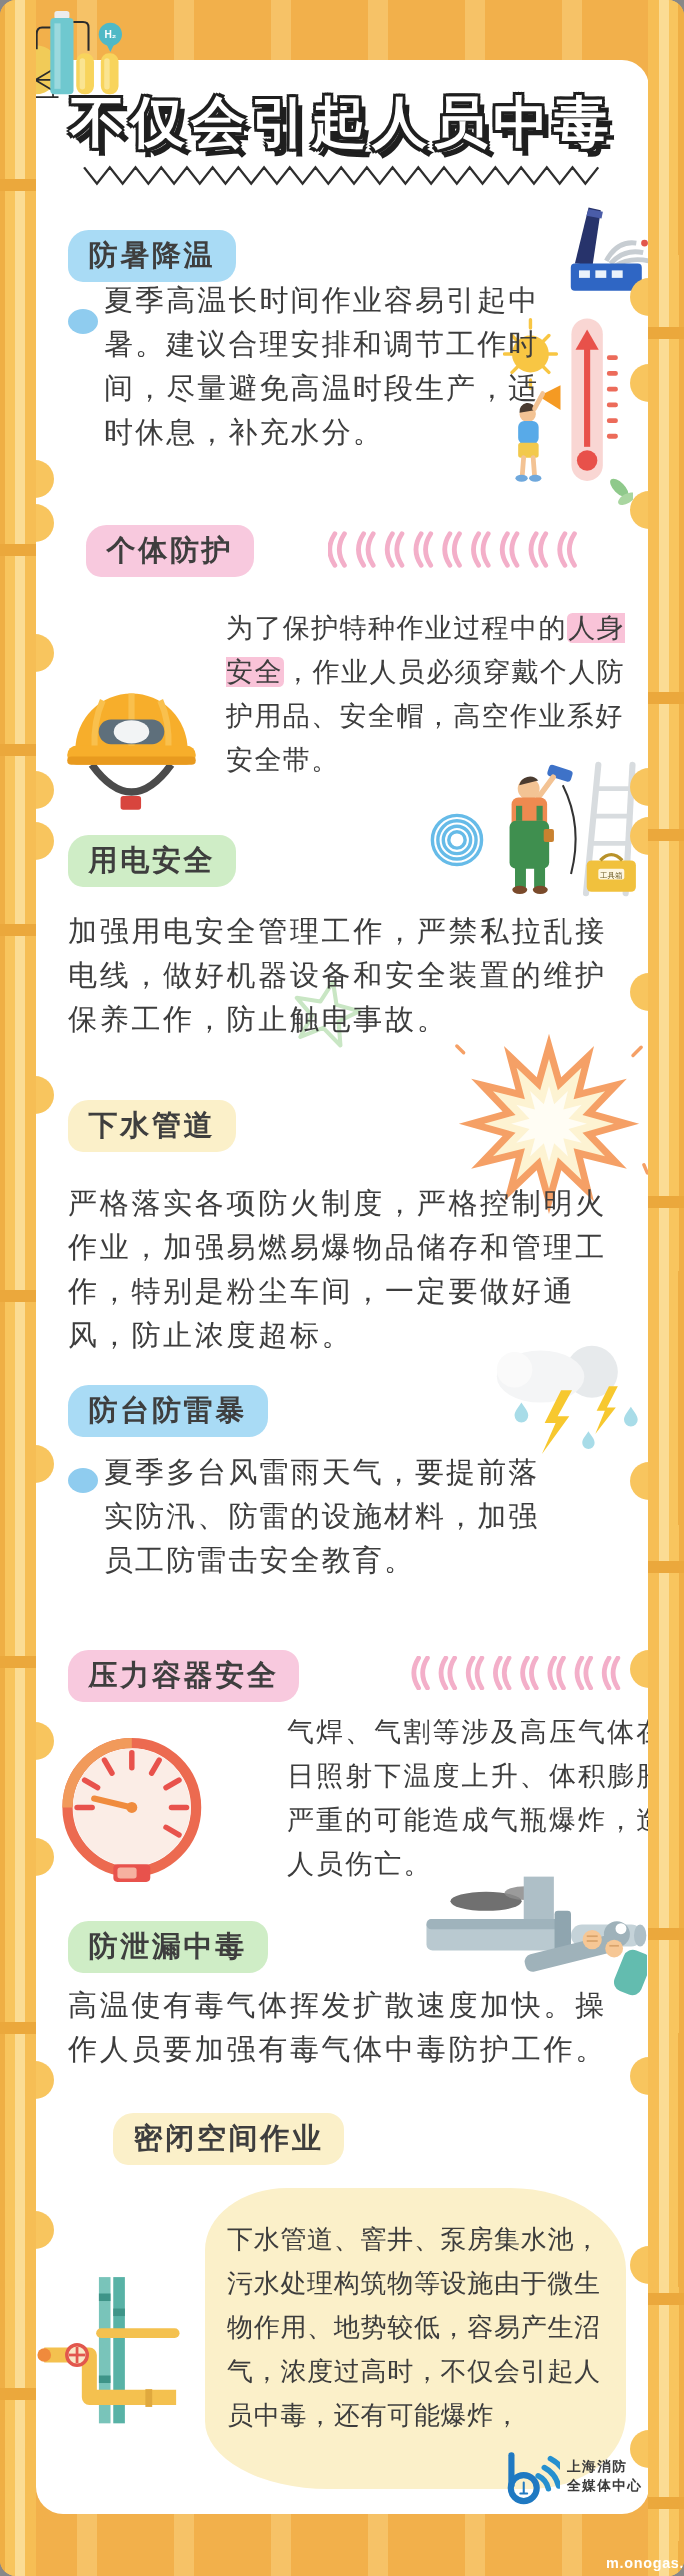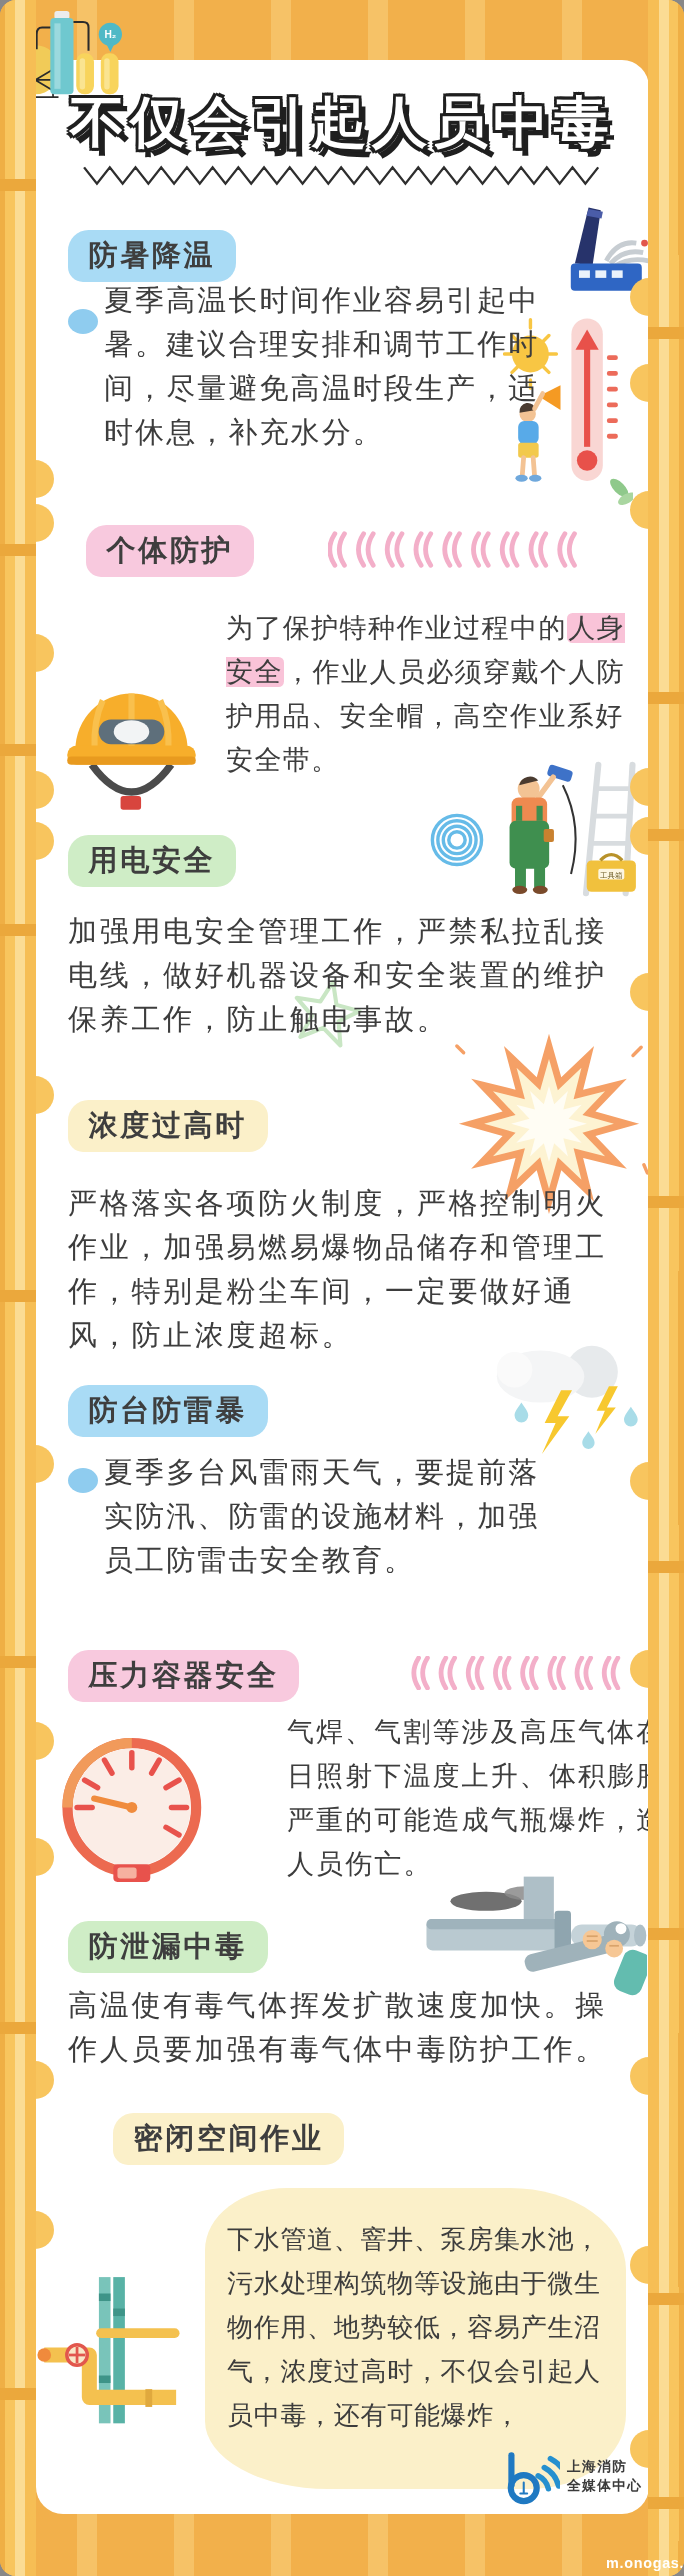--- a/index.html
+++ b/index.html
@@ -237,21 +237,21 @@
       <polygon fill="#FDF3D2" transform="translate(40.6,39.2) scale(0.72)" points="277,140 213,158 259,206 195,190 211,254 163,208 145,272 127,208 79,254 96,190 31,206 77,158 13,140 77,122 31,74 96,90 79,26 127,72 145,8 163,72 211,26 195,90 259,74 213,122"></polygon>
       <polygon fill="#FFFDF4" transform="translate(84.1,81.2) scale(0.42)" points="277,140 213,158 259,206 195,190 211,254 163,208 145,272 127,208 79,254 96,190 31,206 77,158 13,140 77,122 31,74 96,90 79,26 127,72 145,8 163,72 211,26 195,90 259,74 213,122"></polygon>
     </g>
     <g stroke="#F5A066" stroke-width="5" stroke-linecap="round">
       <line x1="268" y1="40" x2="280" y2="28"></line>
         <line x1="284" y1="200" x2="289" y2="212"></line>
         <line x1="20" y1="36" x2="10" y2="26"></line>
     </g>
   </svg>
 
-  <div class="badge" style="left: 68px; top: 1100px; background: rgb(251, 240, 201);">浓度过高时</div>
+  <div class="badge" style="left: 68px; top: 1100px; background: rgb(251, 240, 201);">下水管道</div>
   <div class="para" style="left:68px;top:1181px;width:554px;letter-spacing:2.7px">严格落实各项防火制度，严格控制明火作业，加强易燃易爆物品储存和管理工作，特别是粉尘车间，一定要做好通风，防止浓度超标。</div>
 
   <svg class="illus" style="left:479px;top:1341px" width="171" height="115" viewBox="0 0 250 168">
     <circle cx="165" cy="45" r="38" fill="#E7EAEC"></circle>
     <ellipse cx="90" cy="52" rx="64" ry="38" fill="#F4F5F6"></ellipse>
     <circle cx="52" cy="42" r="26" fill="#FAFAFA"></circle>
     <polygon points="120,72 96,120 112,120 92,165 132,110 115,110 136,72" fill="#F7C82F"></polygon>
     <polygon points="190,66 172,102 184,102 170,136 200,97 187,97 203,66" fill="#F7C82F"></polygon>
     <path d="M62,90 c-7,10 -10,14 -10,19 a10,10 0 1 0 20,0 c0,-5 -3,-9 -10,-19z" fill="#A8DCE8"></path>
     <path d="M222,96 c-7,10 -10,14 -10,19 a10,10 0 1 0 20,0 c0,-5 -3,-9 -10,-19z" fill="#A8DCE8"></path>

